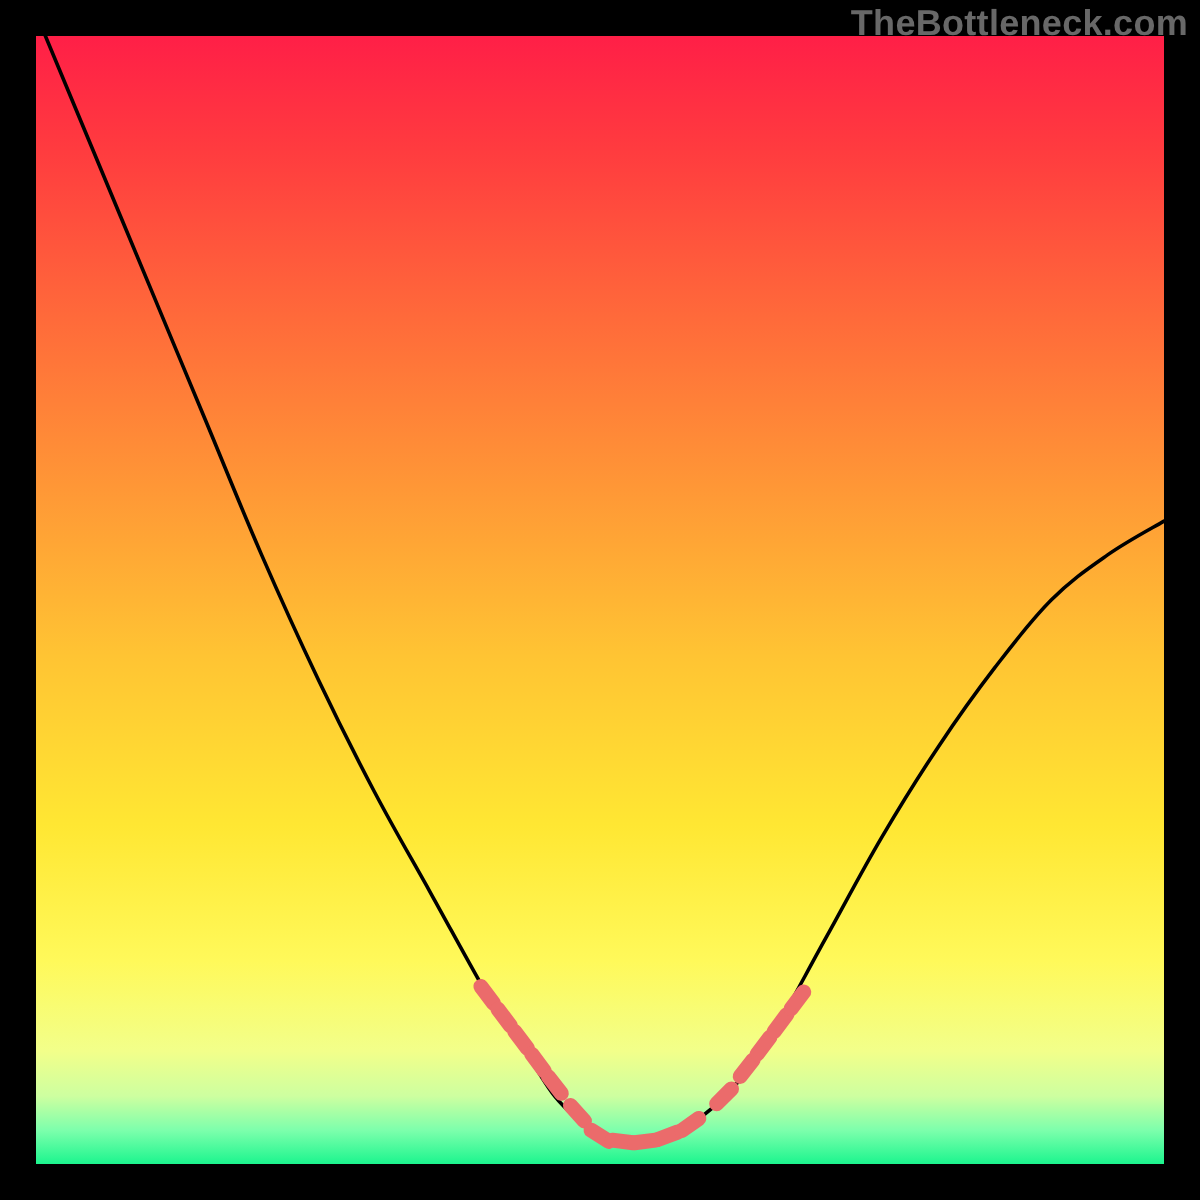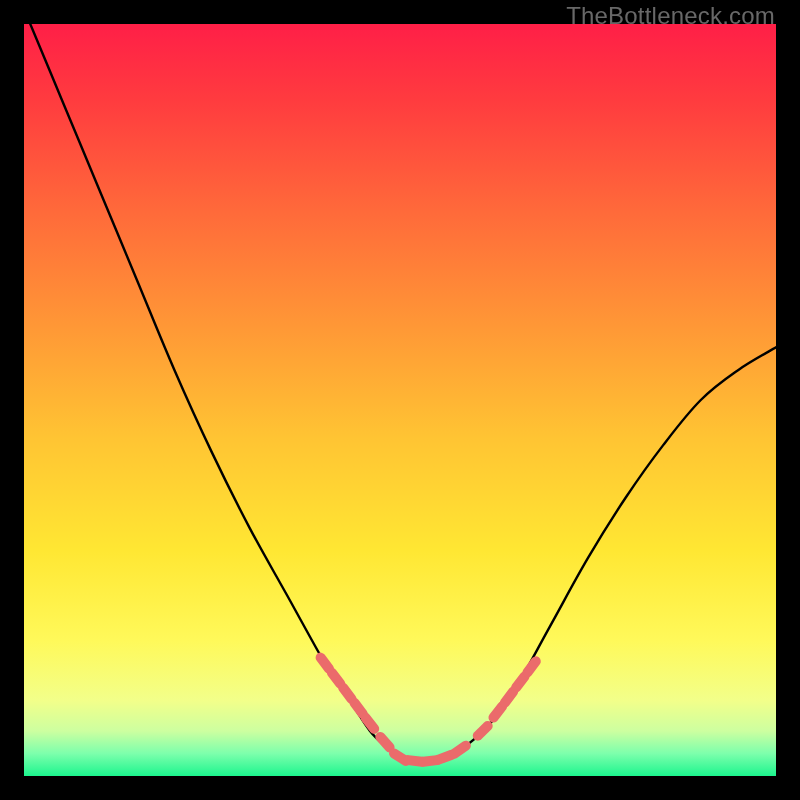--- a/index.html
+++ b/index.html
@@ -22,25 +22,25 @@
   .plot {
     position: absolute;
     left: 0;
     top: 0;
     width: 752px;
     height: 752px;
   }
   .watermark {
     position: absolute;
     top: 2px;
-    right: 25px;
+    right: 8px;
     color: #686868;
     font-size: 24px;
     letter-spacing: 0.2px;
-    font-weight: 400;
+    font-weight: 700;
   }
 </style>
 </head>
 <body>
 
 <div class="frame">
   <svg class="plot" viewBox="0 0 752 752" preserveAspectRatio="none">
     <defs>
       <linearGradient id="bg-grad" x1="0" y1="0" x2="0" y2="1">
           <stop offset="0%" stop-color="#ff1f47"></stop>

